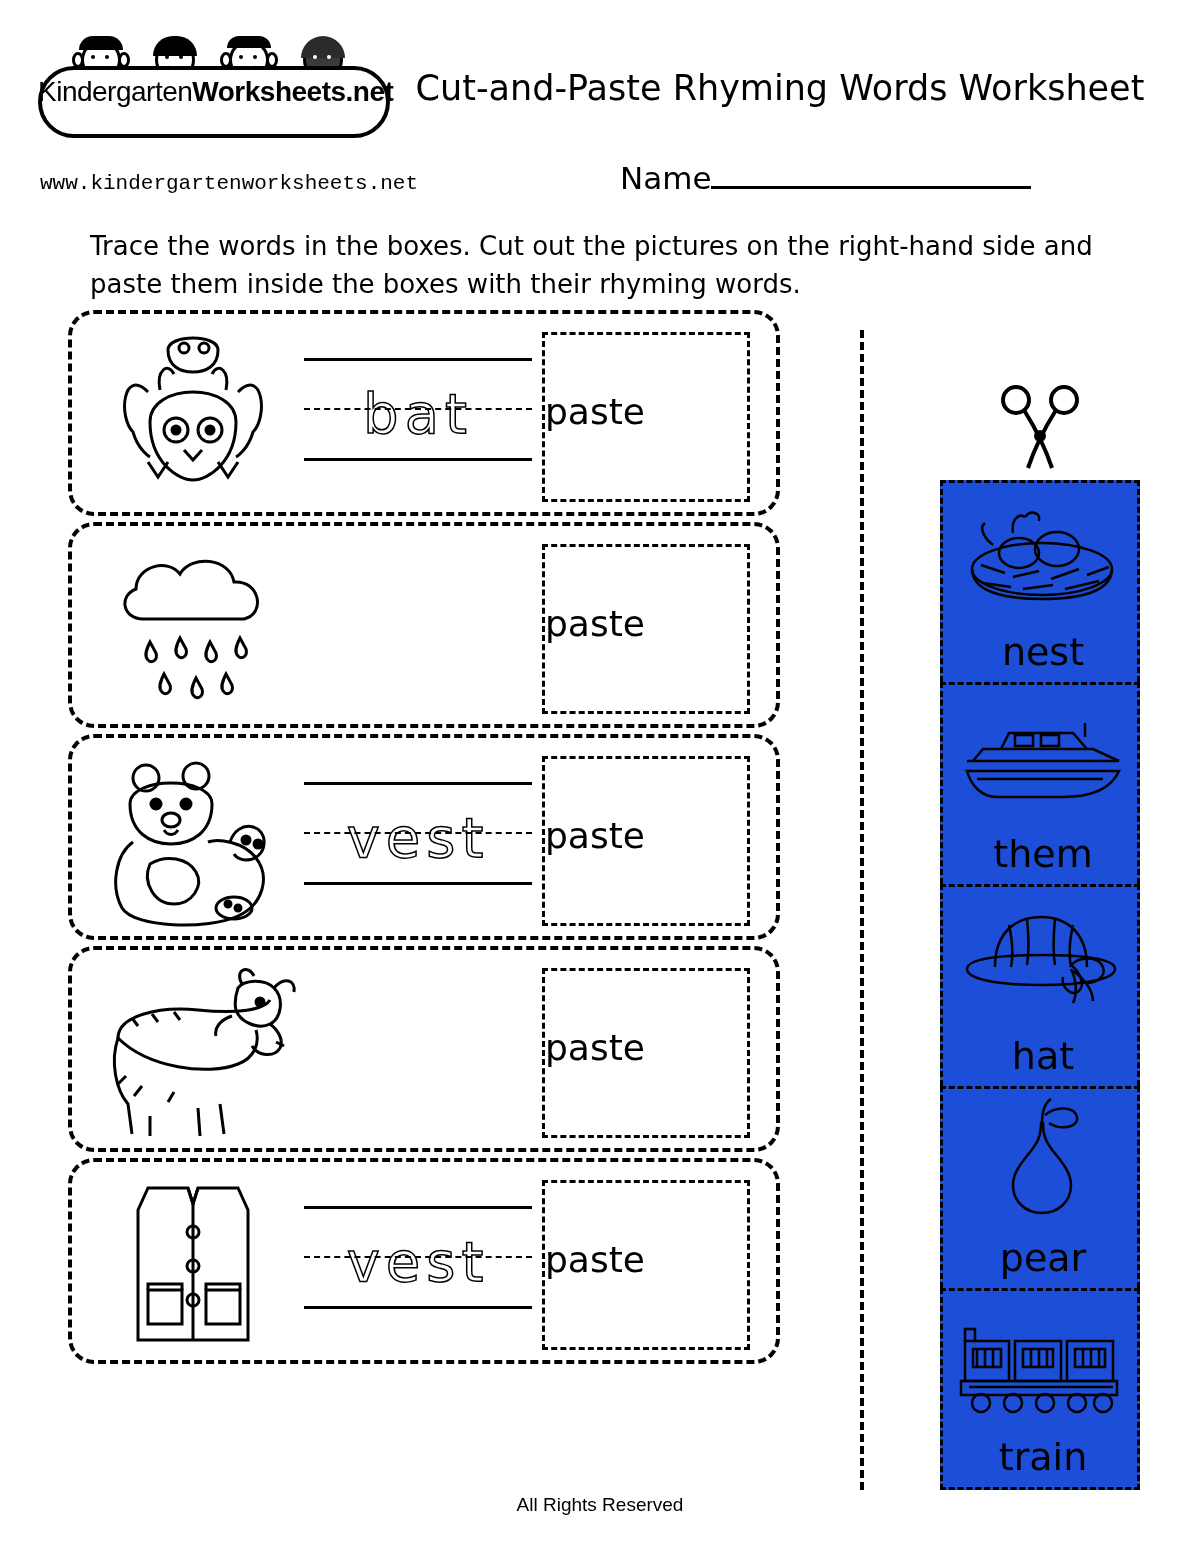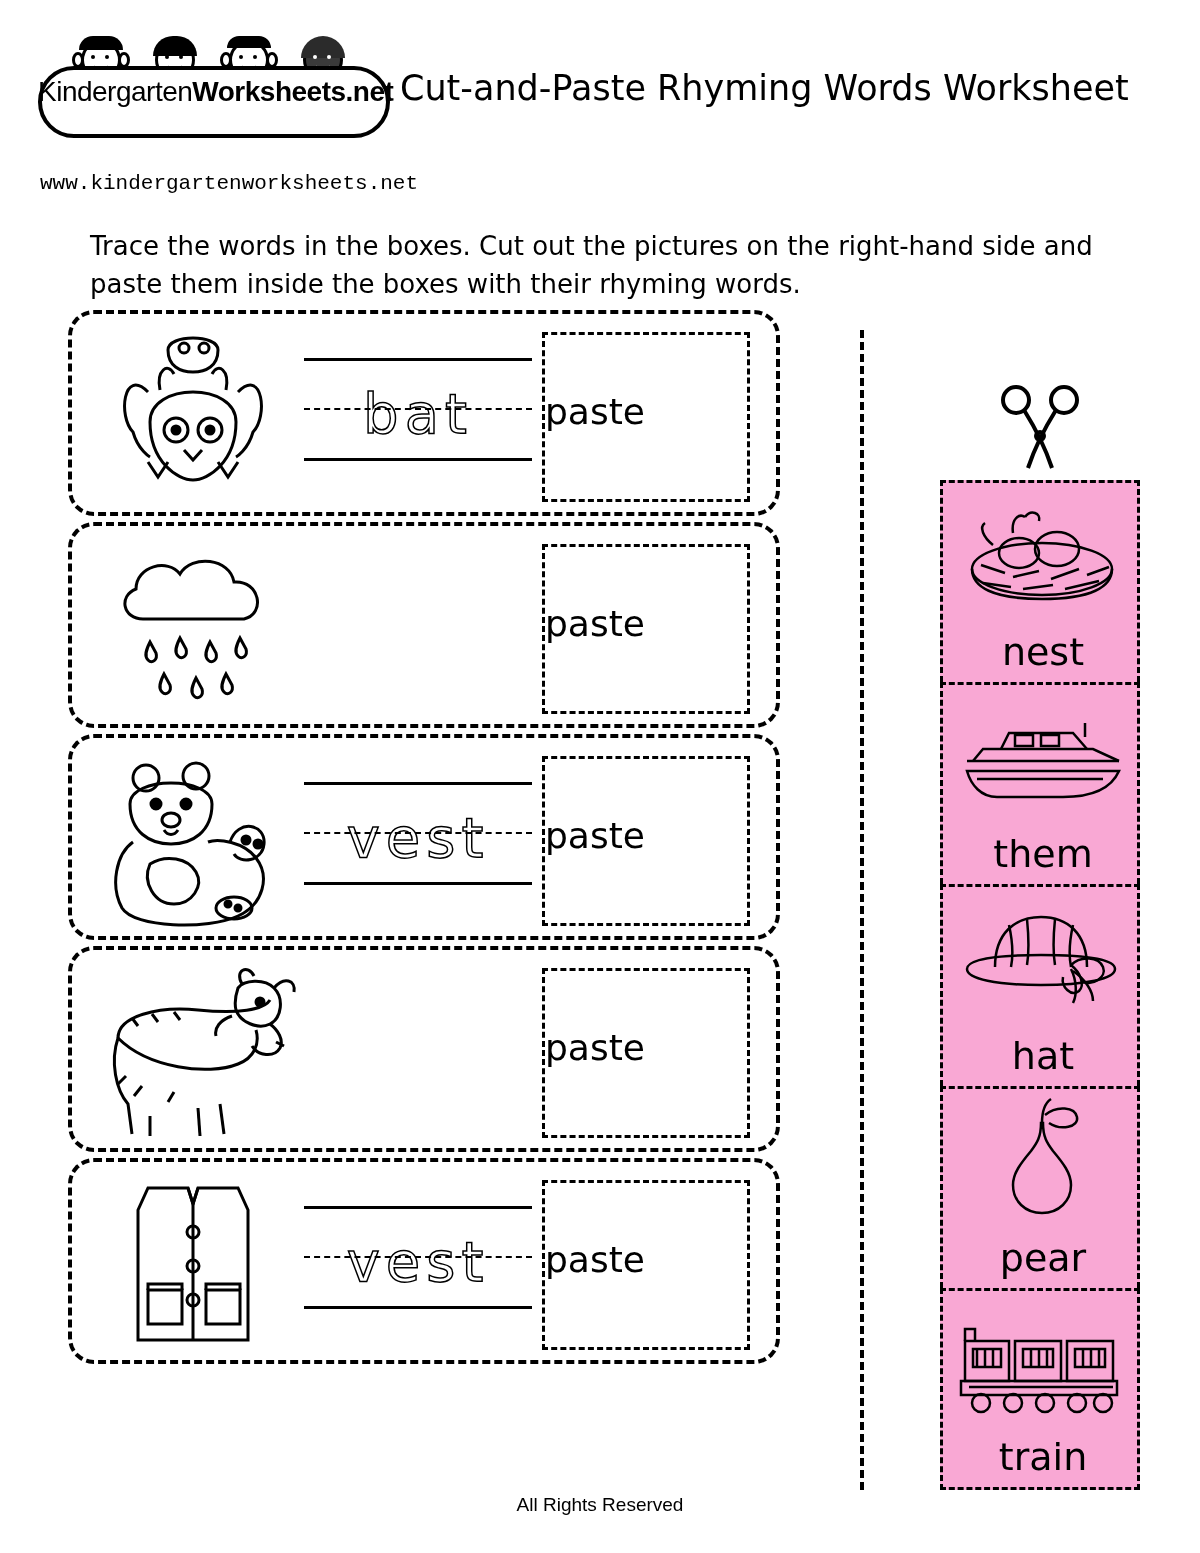--- a/index.html
+++ b/index.html
@@ -121,21 +121,21 @@
     top: 172px;
     font-size: 21px;
     font-family: Liberation Mono, monospace;
     color: #000;
   }
   .worksheet-title {
     position: absolute;
     left: 400px;
     top: 68px;
     width: 760px;
-    text-align: left;
+    text-align: center;
     font-size: 35px;
     font-family: "DejaVu Sans", sans-serif;
     font-weight: normal;
     letter-spacing: 0px;
     white-space: nowrap;
   }
   .name-row {
     position: absolute;
     left: 620px;
     top: 160px;
@@ -267,21 +267,21 @@
     width: 200px;
     height: 90px;
   }
   .cut-card {
     position: relative;
     width: 200px;
     height: 202px;
     border: 3px dashed #000;
     border-bottom: none;
     box-sizing: border-box;
-    background: #f9a8d4;
+    background: #1d4ed8;
   }
   .cut-card:last-child { border-bottom: 3px dashed #000; }
   .cut-card .card-pic {
     position: absolute;
     left: 10px;
     top: 8px;
     width: 178px;
     height: 120px;
   }
   .cut-card .card-label {
@@ -353,20 +353,23 @@
     <div class="logo-bubble"></div>
     <div class="logo-text">
       <span class="light">Kindergarten</span><span class="bold">Worksheets</span><span class="bold">.net</span>
     </div>
   </div>
 
   <div class="site-url">www.kindergartenworksheets.net</div>
 
   <div class="worksheet-title">Cut-and-Paste Rhyming Words Worksheet</div>
 
+  <div class="name-row">
+    <span>Name</span><span class="name-line"></span>
+  </div>
 </div>
 
 <div class="instructions">Trace the words in the boxes. Cut out the pictures on the right-hand side and paste them inside the boxes with their rhyming words.</div>
 
 <div class="rows">
 
   <div class="row">
     <div class="pic">
       <svg viewBox="0 0 210 190" width="210" height="190">
         <g fill="none" stroke="#000" stroke-width="3">

